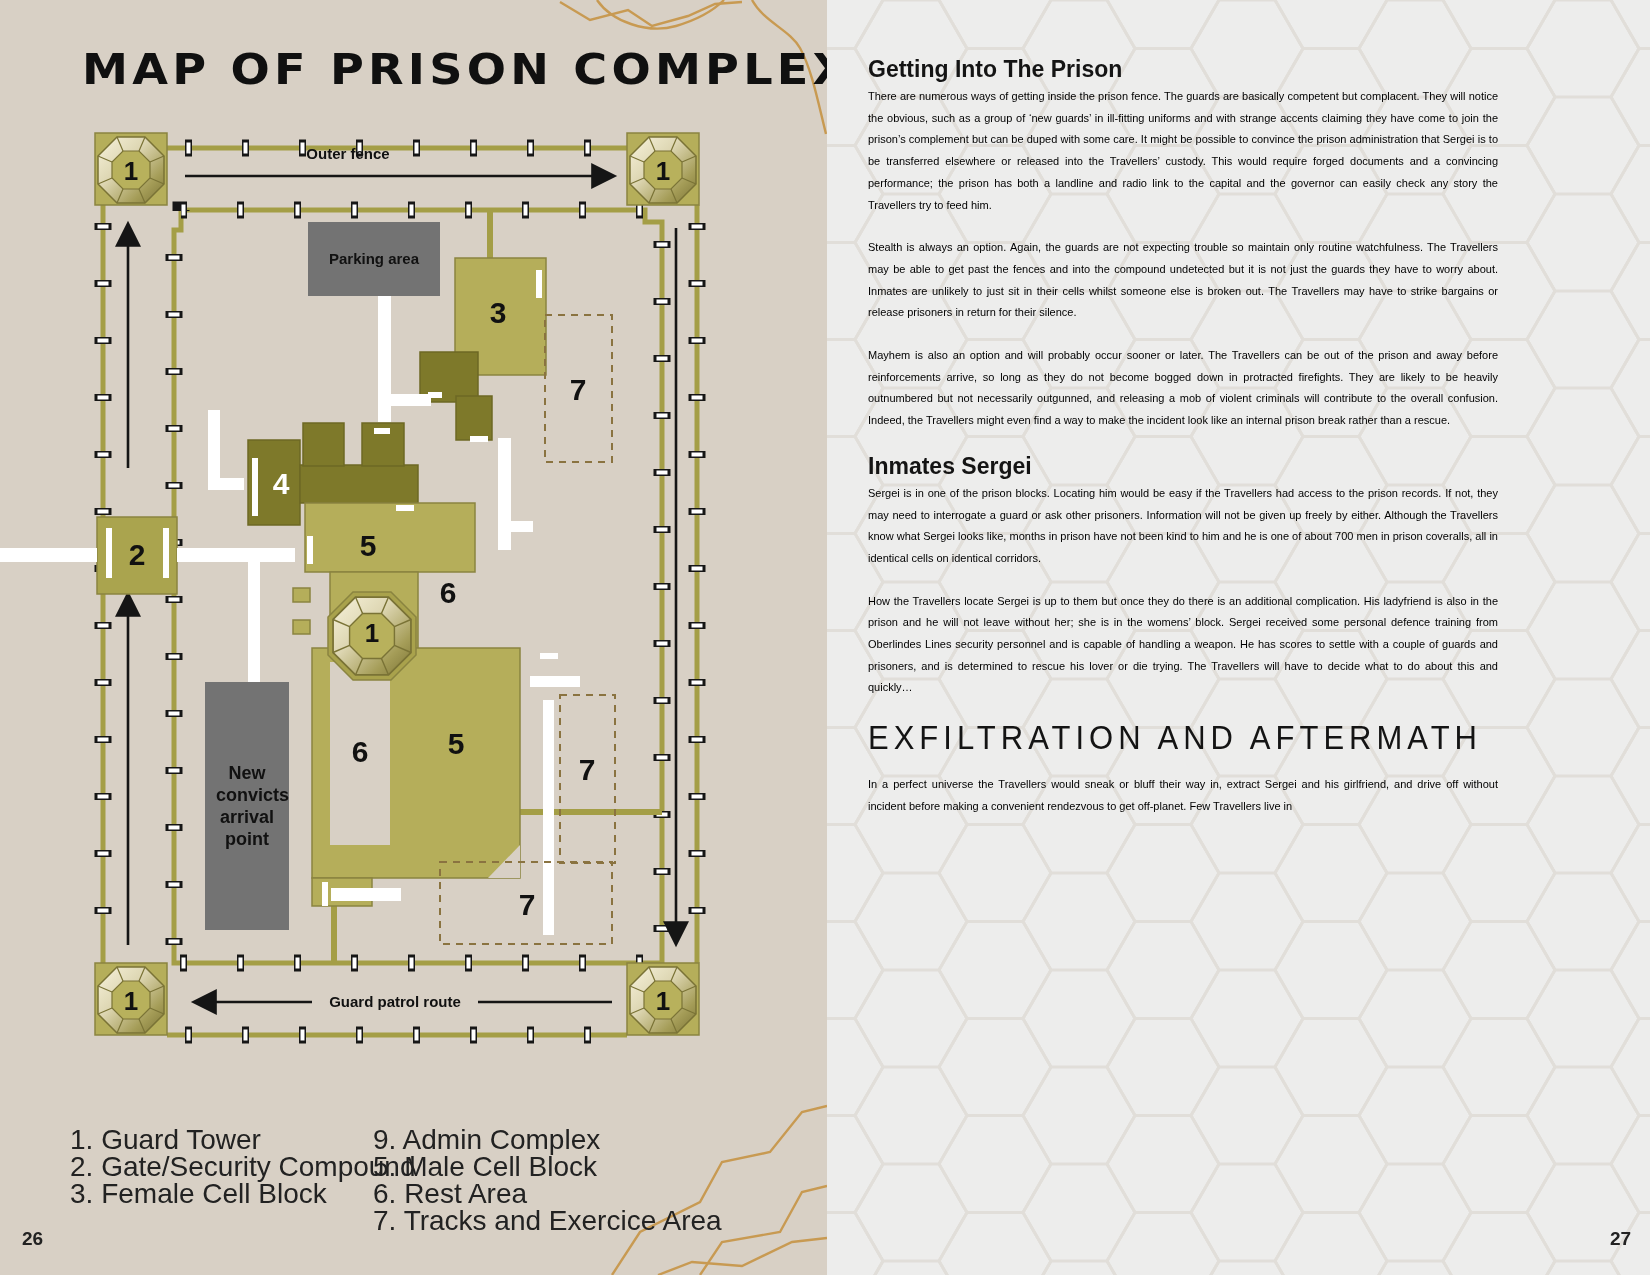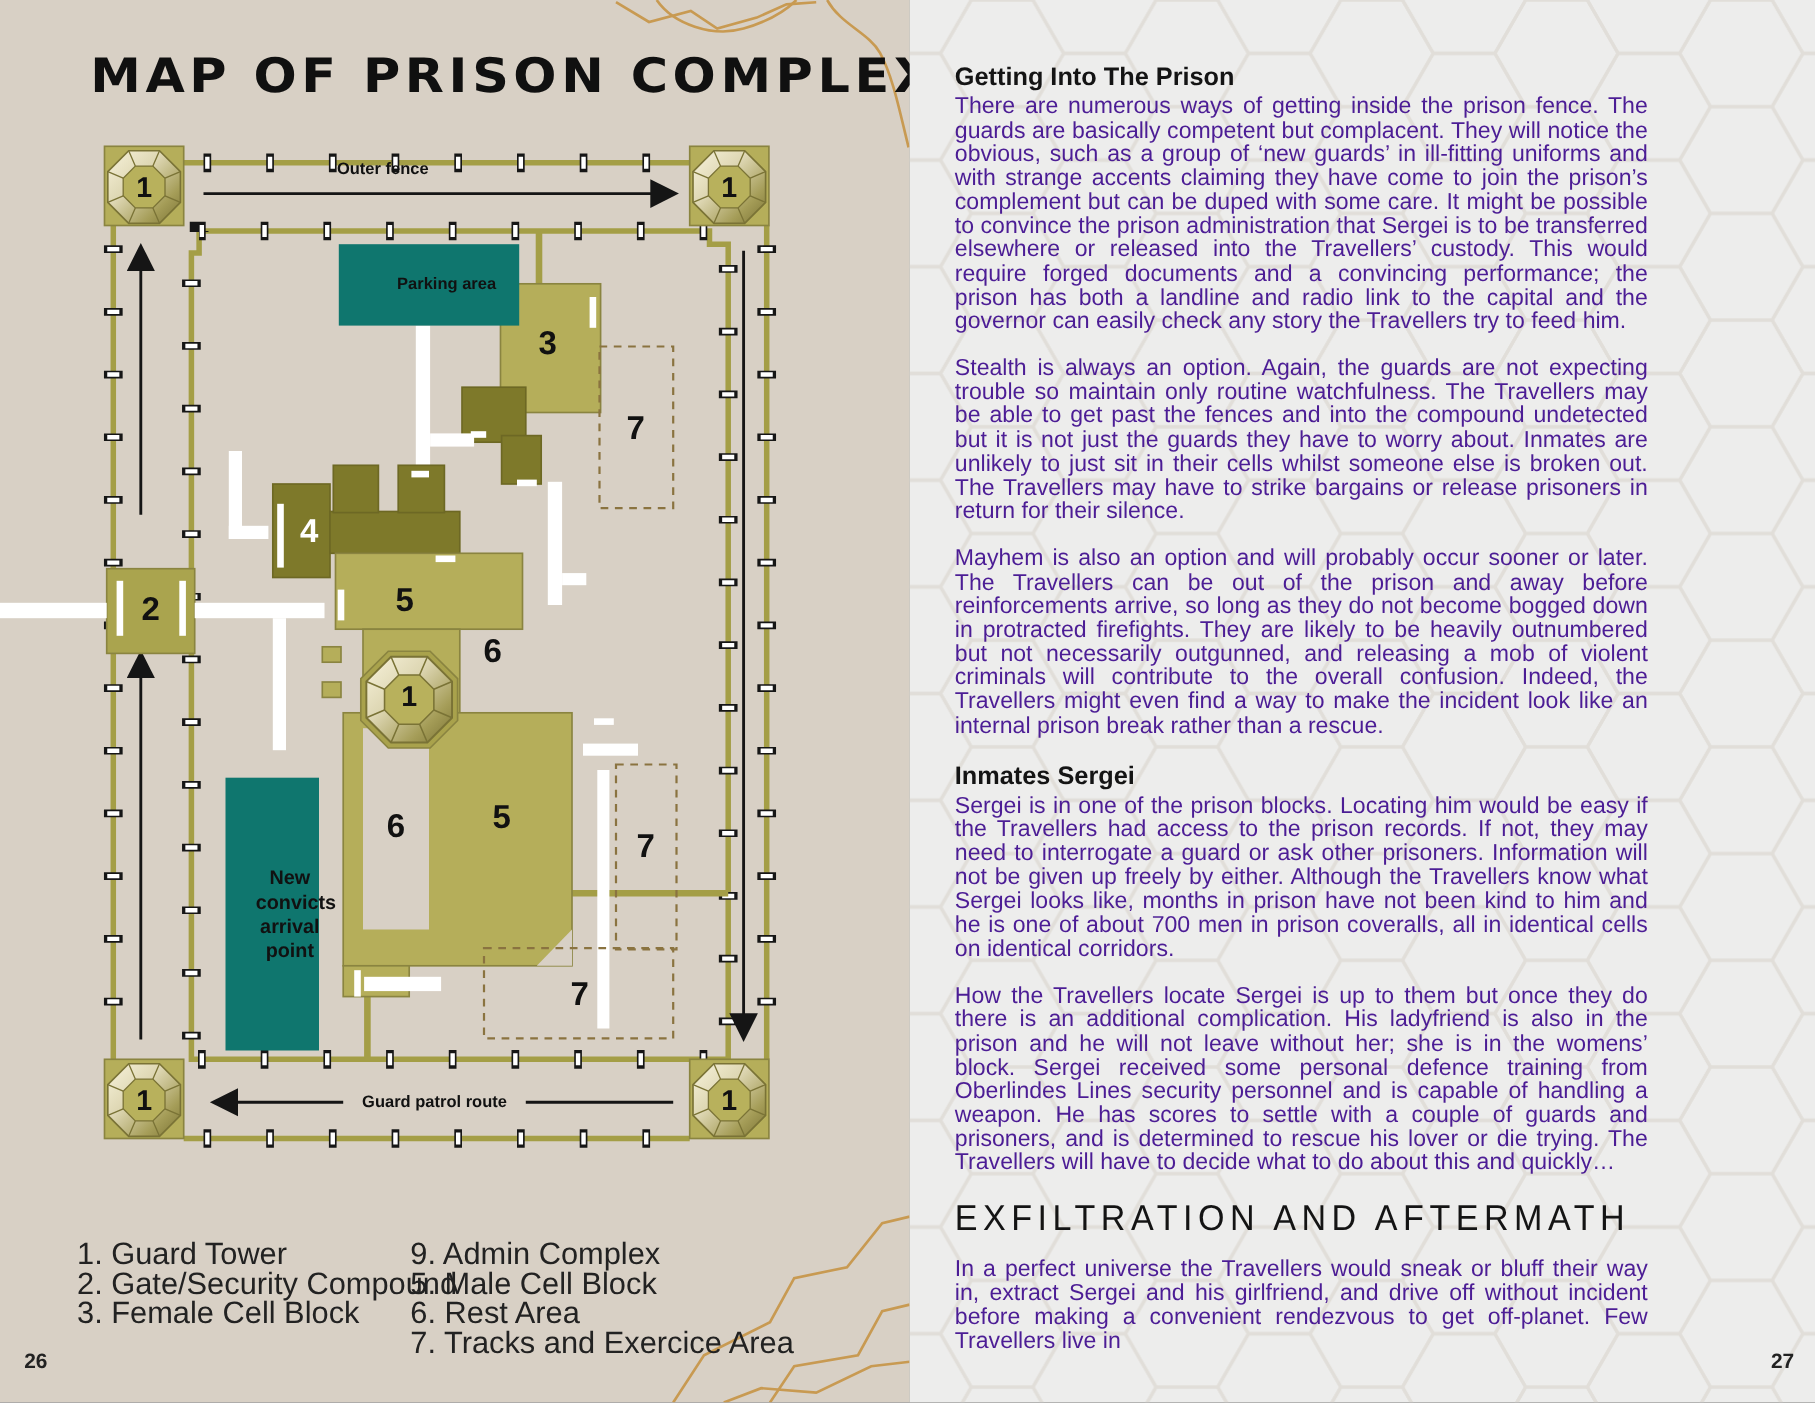--- a/index.html
+++ b/index.html
@@ -8,21 +8,21 @@
   .page-left{position:absolute;left:0;top:0;width:827px;height:1275px;background:#d8d0c5;}
   .page-right{position:absolute;left:827px;top:0;width:944px;height:1275px;background:#ededec;}
   .abs{position:absolute;}
   
   .map-title{position:absolute;left:82px;top:44px;width:680px;
              font-family:"DejaVu Sans",sans-serif;font-weight:bold;font-size:44px;
              letter-spacing:4px;transform:scale(1.05,0.98);transform-origin:left top;
              color:#101010;white-space:nowrap;}
   .map-label{position:absolute;transform:translate(-50%,-50%);
              font-weight:bold;font-size:15px;color:#111;text-align:center;line-height:22px;}
-  .white-box{position:absolute;background:#0f766e;display:flex;align-items:center;justify-content:center;padding-left:32px;}
+  .white-box{position:absolute;background:#737373;display:flex;align-items:center;justify-content:center;}
   .white-box .map-label{position:static;transform:none;}
   .num{position:absolute;transform:translate(-50%,-50%);font-weight:bold;font-size:30px;color:#111;}
   .num.white{color:#ffffff;}
   .num.tower{font-size:26px;}
   .legend{position:absolute;top:1126px;font-size:28px;line-height:27px;color:#222;}
   .legend div{white-space:nowrap;}
   .pageno{position:absolute;top:1228px;font-weight:bold;font-size:19px;color:#222;}
   
   .fence{stroke:#a49e46;stroke-width:5;fill:none;}
   .postB{stroke:#161616;stroke-width:17;fill:none;stroke-dasharray:7 50;stroke-dashoffset:-18;}
@@ -33,21 +33,21 @@
   .b2c{fill:#aaa44e;stroke:#8a8440;stroke-width:1.5;}
   .bd{fill:#7e792a;stroke:#6d6824;stroke-width:1.5;}
   .gap{fill:#d8d0c5;}
   .road{fill:#ffffff;}
   .dash7{fill:none;stroke:#8a7340;stroke-width:2;stroke-dasharray:7 6;}
   .cont{fill:none;stroke:#c89a52;stroke-width:2.4;}
   
   .rp-content{position:absolute;left:41px;top:56px;width:630px;}
   .rp-content h2{font-size:23px;font-weight:bold;margin:10px 0 3px 0;color:#141414;}
   .rp-content h2.first{margin-top:0;}
-  .rp-content p{font-size:21px;line-height:21.7px;text-align:justify;margin:0 0 21px 0;color:#4c1d95;}
+  .rp-content p{font-size:11px;line-height:21.7px;text-align:justify;margin:0 0 21px 0;color:#000000;}
   .display-head{font-family:"Liberation Sans",sans-serif;font-weight:normal;font-size:31px;
                 letter-spacing:5px;margin:16px 0 18px 0;color:#141414;white-space:nowrap;
                 transform:scale(1.0,1.05);transform-origin:left top;}
 </style>
 </head>
 <body>
 
 <div class="stage">
 
   <div class="page-left">
@@ -185,21 +185,21 @@
     </svg>
 
     <div class="map-title">MAP OF PRISON COMPLEX</div>
 
     <div class="map-label" style="left:348px;top:154px;">Outer fence</div>
 
     <div class="white-box" style="left:308px;top:222px;width:132px;height:74px;">
       <div class="map-label" style="width:92px;">Parking area</div>
     </div>
 
-    <div class="white-box" style="left:205px;top:707px;width:53px;height:248px;">
+    <div class="white-box" style="left:205px;top:682px;width:84px;height:248px;">
       <div class="map-label" style="width:62px;font-size:18px;">New convicts arrival point</div>
     </div>
 
     <div class="map-label" style="left:395px;top:1002px;">Guard patrol route</div>
 
     <div class="num tower" style="left:131px;top:171px;">1</div>
     <div class="num tower" style="left:663px;top:171px;">1</div>
     <div class="num tower" style="left:131px;top:1001px;">1</div>
     <div class="num tower" style="left:663px;top:1001px;">1</div>
     <div class="num tower" style="left:372px;top:633px;">1</div>

